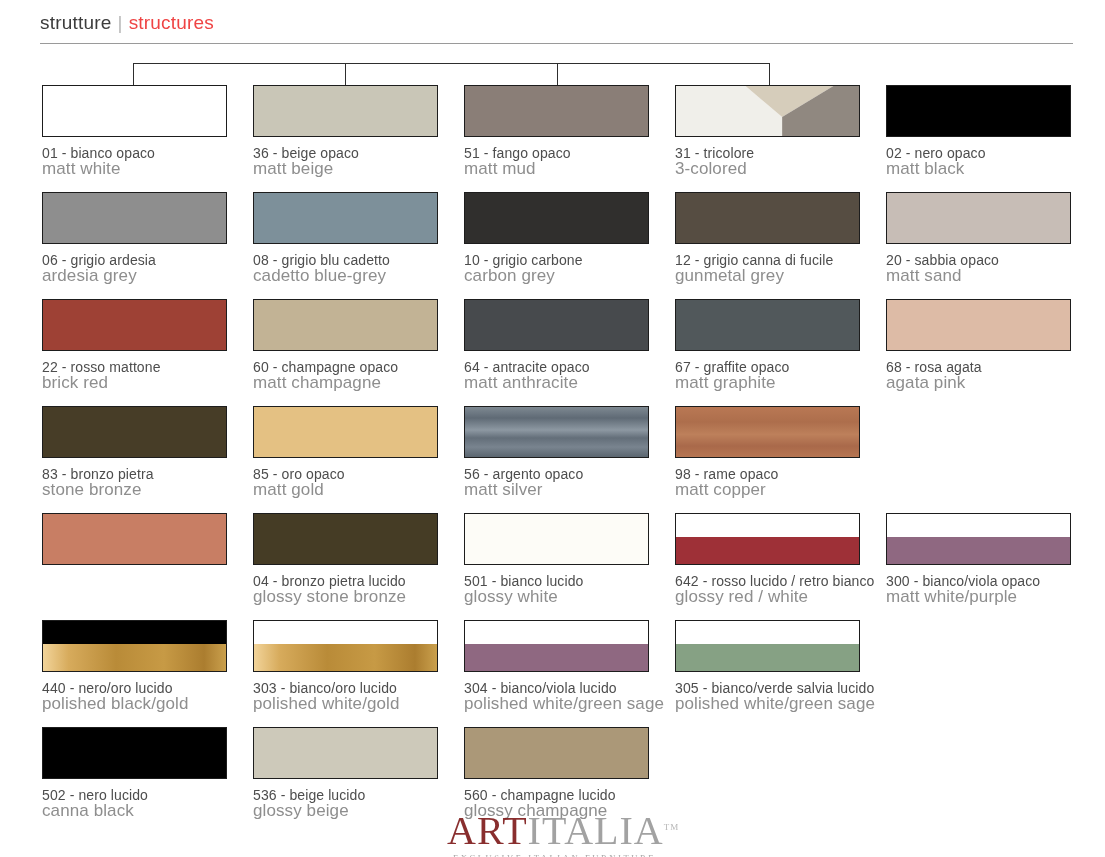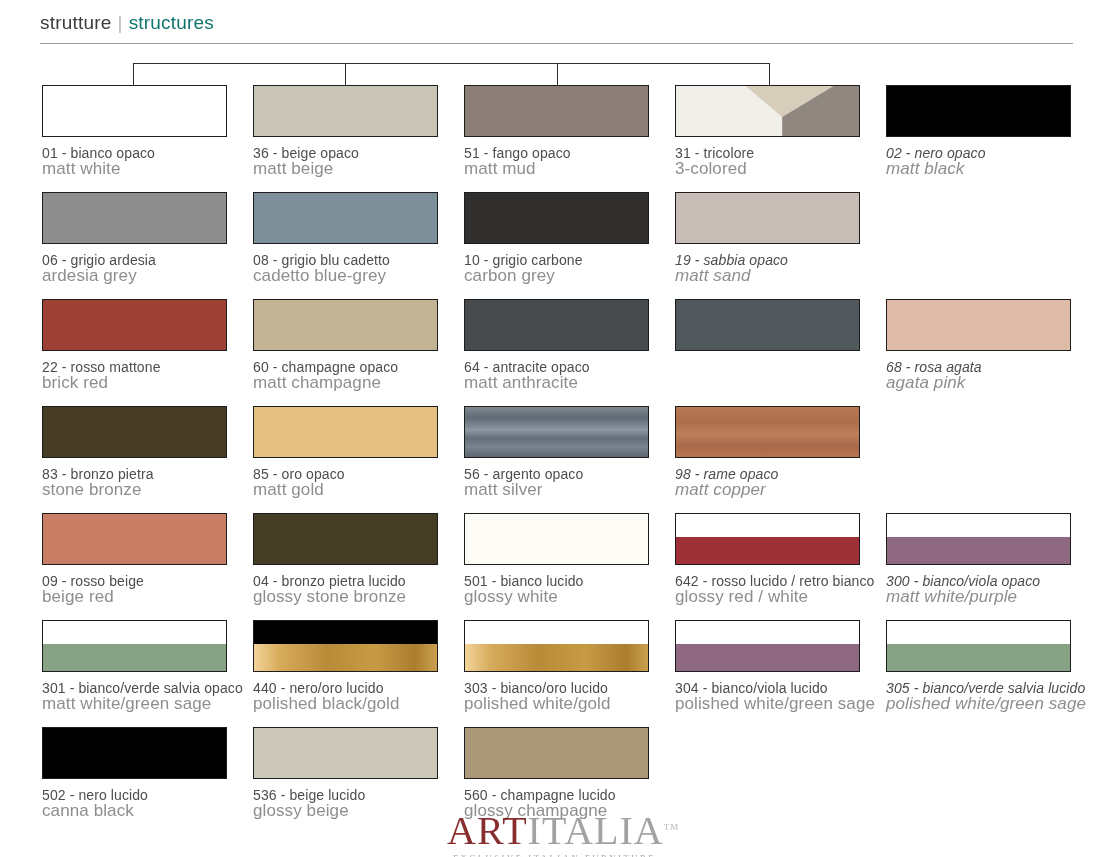--- a/index.html
+++ b/index.html
@@ -32,21 +32,21 @@
     color: #3c3c3c;
     white-space: nowrap;
     line-height: 26px;
   }
   .page-title .sep {
     color: #b8b8b8;
     font-weight: 300;
     padding: 0 6px;
   }
   .page-title .en {
-    color: #0f766e;
+    color: #ef4444;
   }
   .header-rule {
     position: absolute;
     left: 0;
     top: 33px;
     width: 1033px;
     height: 1px;
     background: #9a9a9a;
   }
 
@@ -83,21 +83,21 @@
   }
   .grid-row {
     display: flex;
     height: 107px;
   }
   .cell {
     width: 185px;
     margin-right: 26px;
     position: relative;
   }
-  .cell:last-child { margin-right: 0; font-style: italic; }
+  .cell:last-child { margin-right: 0; }
   .cell.empty { visibility: hidden; }
 
   .swatch {
     width: 185px;
     height: 52px;
     border: 1px solid #1d1d1d;
     box-sizing: border-box;
     position: relative;
     overflow: hidden;
   }
@@ -246,23 +246,30 @@
         </div>
       </div>
       <div class="cell">
         <div class="swatch" style="background: rgb(48, 47, 45);"></div>
         <div class="caption">
           <div class="it">10 - grigio carbone</div>
           <div class="en">carbon grey</div>
         </div>
       </div>
       <div class="cell">
+        <div class="swatch" style="background: rgb(86, 77, 66);"></div>
+        <div class="caption">
+          <div class="it">12 - grigio canna di fucile</div>
+          <div class="en">gunmetal grey</div>
+        </div>
+      </div>
+      <div class="cell">
         <div class="swatch" style="background: rgb(199, 189, 182);"></div>
         <div class="caption">
-          <div class="it">19 - sabbia opaco</div>
+          <div class="it">20 - sabbia opaco</div>
           <div class="en">matt sand</div>
         </div>
       </div>
     </div>
     <div class="grid-row">
       <div class="cell">
         <div class="swatch" style="background: rgb(158, 65, 53);"></div>
         <div class="caption">
           <div class="it">22 - rosso mattone</div>
           <div class="en">brick red</div>
@@ -277,20 +284,24 @@
       </div>
       <div class="cell">
         <div class="swatch" style="background: rgb(71, 74, 77);"></div>
         <div class="caption">
           <div class="it">64 - antracite opaco</div>
           <div class="en">matt anthracite</div>
         </div>
       </div>
       <div class="cell">
         <div class="swatch" style="background: rgb(81, 88, 91);"></div>
+        <div class="caption">
+          <div class="it">67 - graffite opaco</div>
+          <div class="en">matt graphite</div>
+        </div>
       </div>
       <div class="cell">
         <div class="swatch" style="background: rgb(221, 187, 166);"></div>
         <div class="caption">
           <div class="it">68 - rosa agata</div>
           <div class="en">agata pink</div>
         </div>
       </div>
     </div>
     <div class="grid-row">
@@ -319,24 +330,20 @@
         <div class="swatch" style="background: linear-gradient(rgb(185, 120, 84) 0%, rgb(173, 110, 76) 30%, rgb(189, 128, 91) 55%, rgb(169, 105, 74) 78%, rgb(182, 117, 82) 100%);"></div>
         <div class="caption">
           <div class="it">98 - rame opaco</div>
           <div class="en">matt copper</div>
         </div>
       </div>
     </div>
     <div class="grid-row">
       <div class="cell">
         <div class="swatch" style="background: rgb(200, 126, 100);"></div>
-        <div class="caption">
-          <div class="it">09 - rosso beige</div>
-          <div class="en">beige red</div>
-        </div>
       </div>
       <div class="cell">
         <div class="swatch" style="background: rgb(69, 60, 37);"></div>
         <div class="caption">
           <div class="it">04 - bronzo pietra lucido</div>
           <div class="en">glossy stone bronze</div>
         </div>
       </div>
       <div class="cell">
         <div class="swatch" style="background: rgb(253, 252, 247);"></div>
@@ -360,30 +367,20 @@
           <div class="half-top" style="background: rgb(255, 255, 255);"></div>
           <div class="half-bottom" style="background: rgb(143, 104, 129);"></div>
         </div>
         <div class="caption">
           <div class="it">300 - bianco/viola opaco</div>
           <div class="en">matt white/purple</div>
         </div>
       </div>
     </div>
     <div class="grid-row">
-      <div class="cell">
-        <div class="swatch">
-          <div class="half-top" style="background: rgb(255, 255, 255);"></div>
-          <div class="half-bottom" style="background: rgb(134, 161, 132);"></div>
-        </div>
-        <div class="caption">
-          <div class="it">301 - bianco/verde salvia opaco</div>
-          <div class="en">matt white/green sage</div>
-        </div>
-      </div>
       <div class="cell">
         <div class="swatch">
           <div class="half-top" style="background: rgb(0, 0, 0);"></div>
           <div class="half-bottom" style="background: linear-gradient(to right, rgb(242, 212, 154) 0%, rgb(215, 171, 92) 14%, rgb(185, 139, 56) 40%, rgb(199, 154, 69) 66%, rgb(171, 125, 47) 88%, rgb(202, 160, 77) 100%);"></div>
         </div>
         <div class="caption">
           <div class="it">440 - nero/oro lucido</div>
           <div class="en">polished black/gold</div>
         </div>
       </div>

